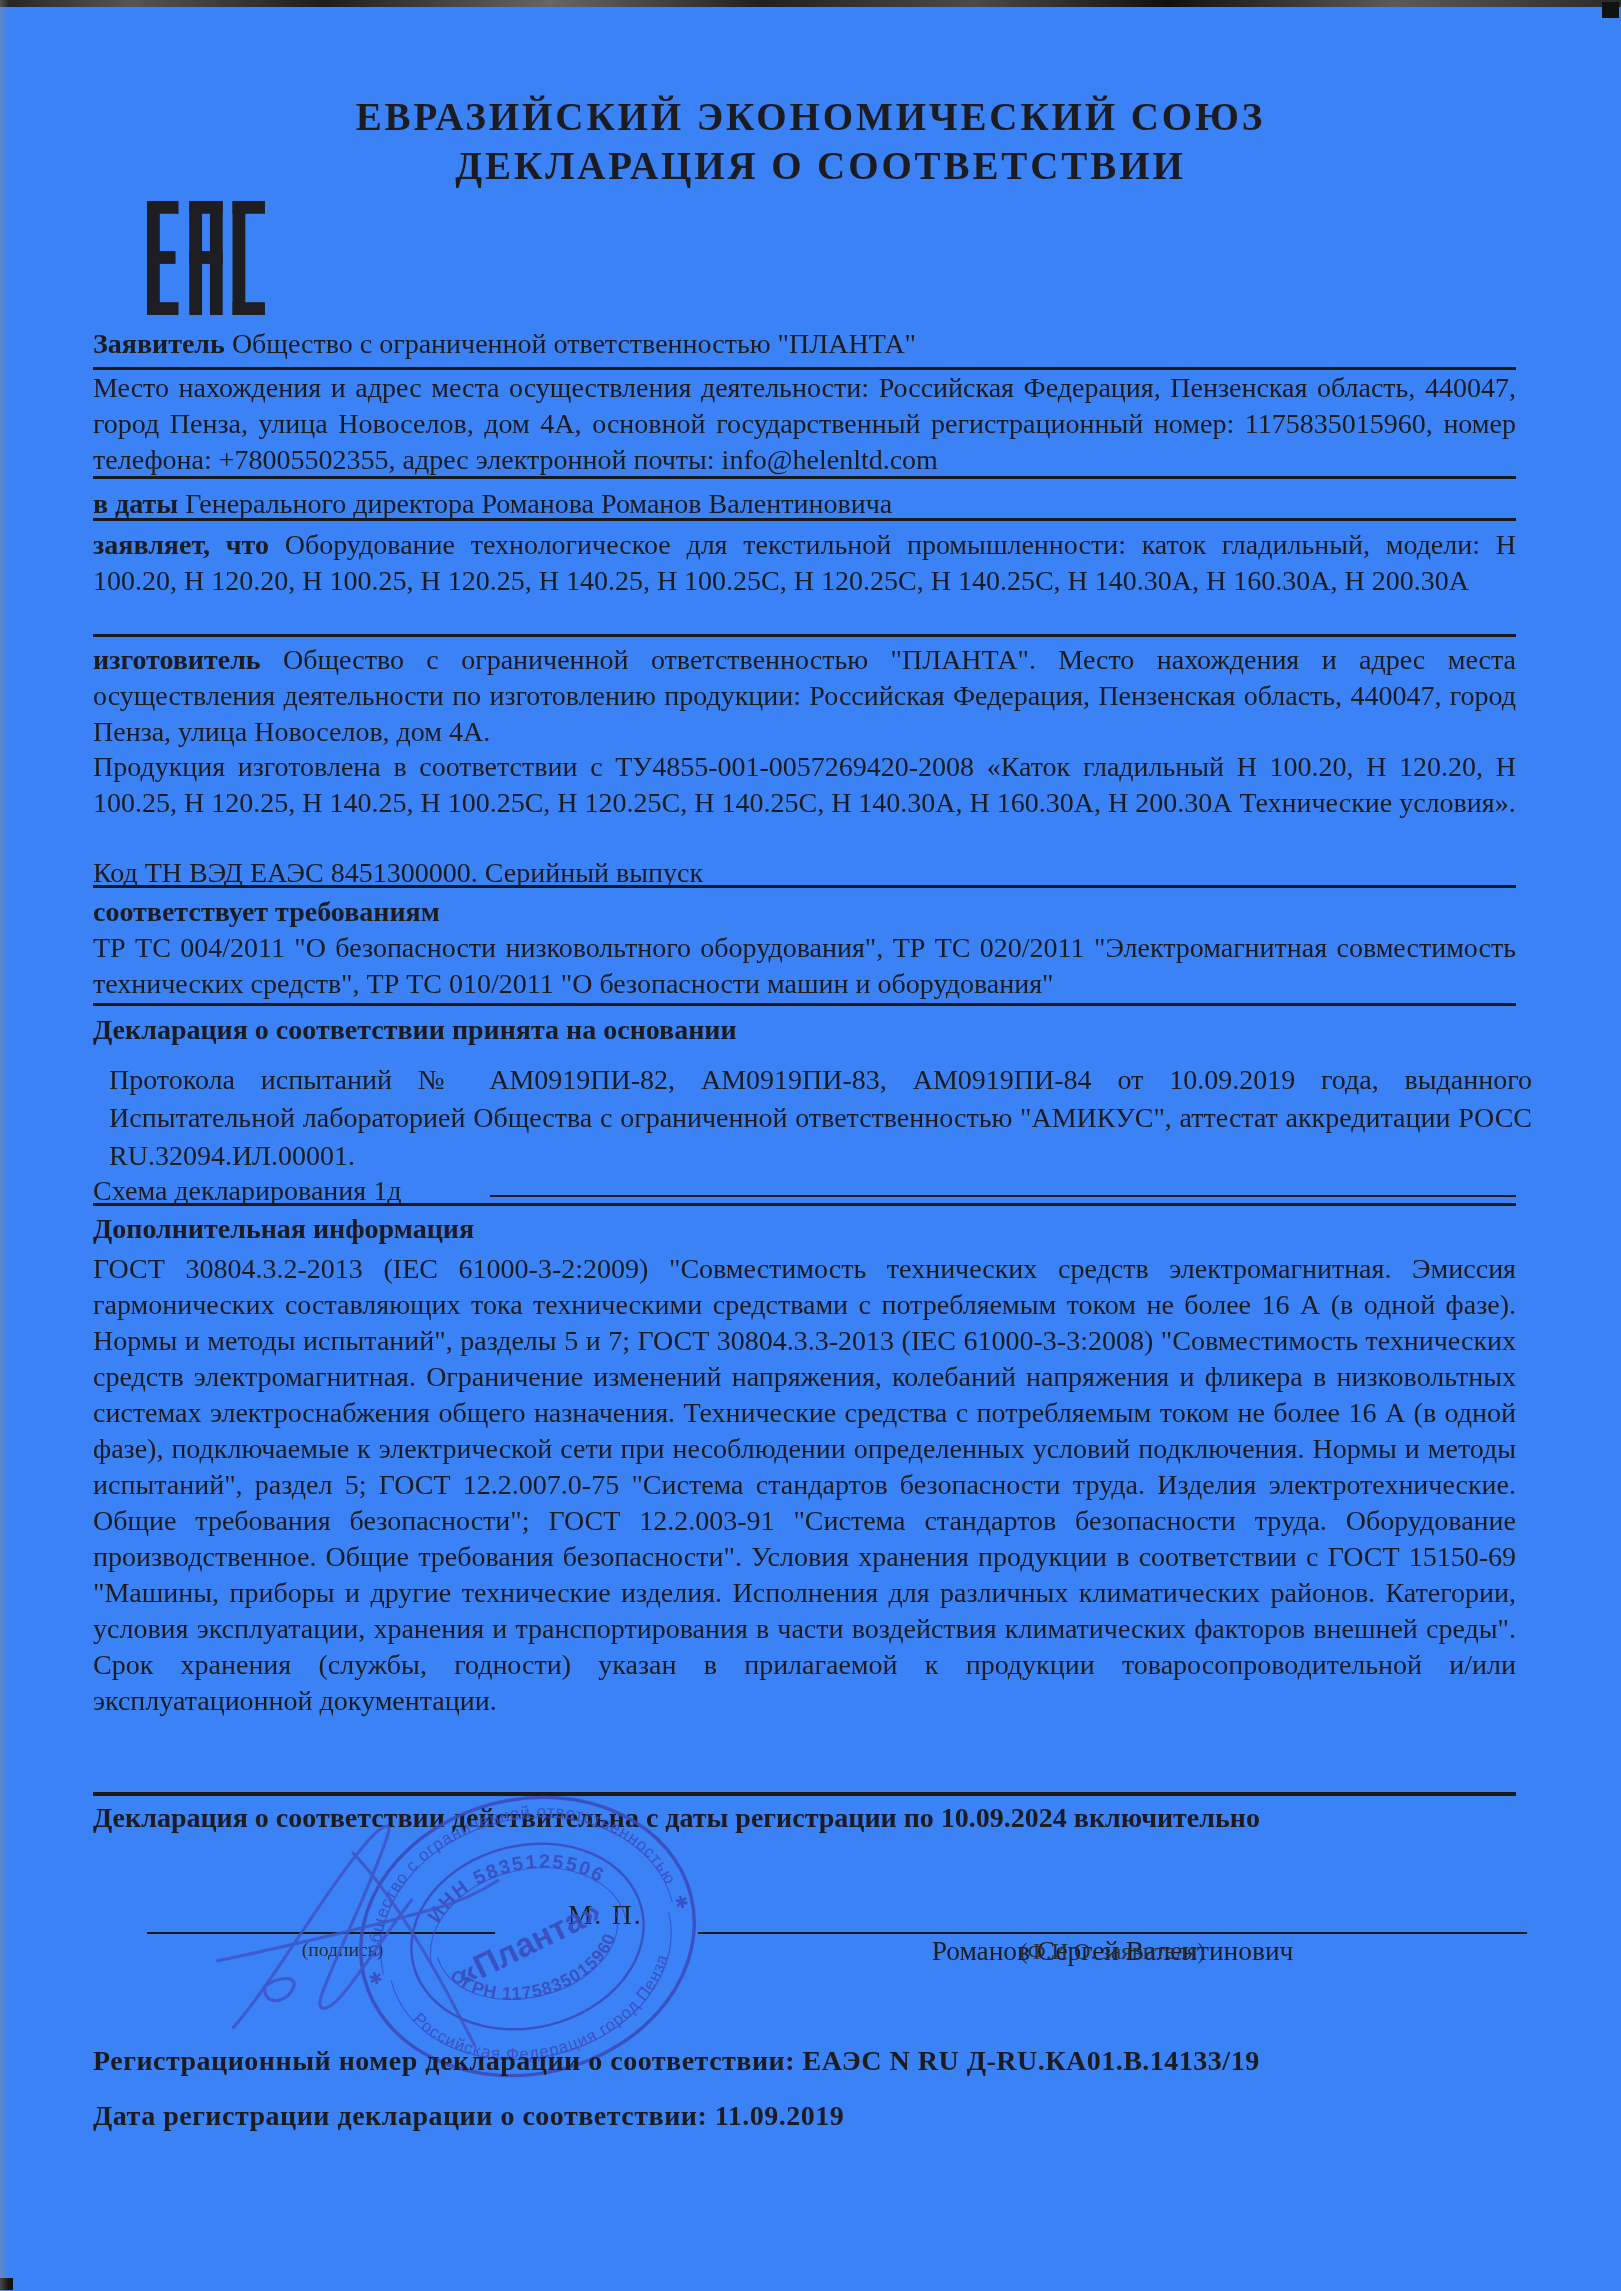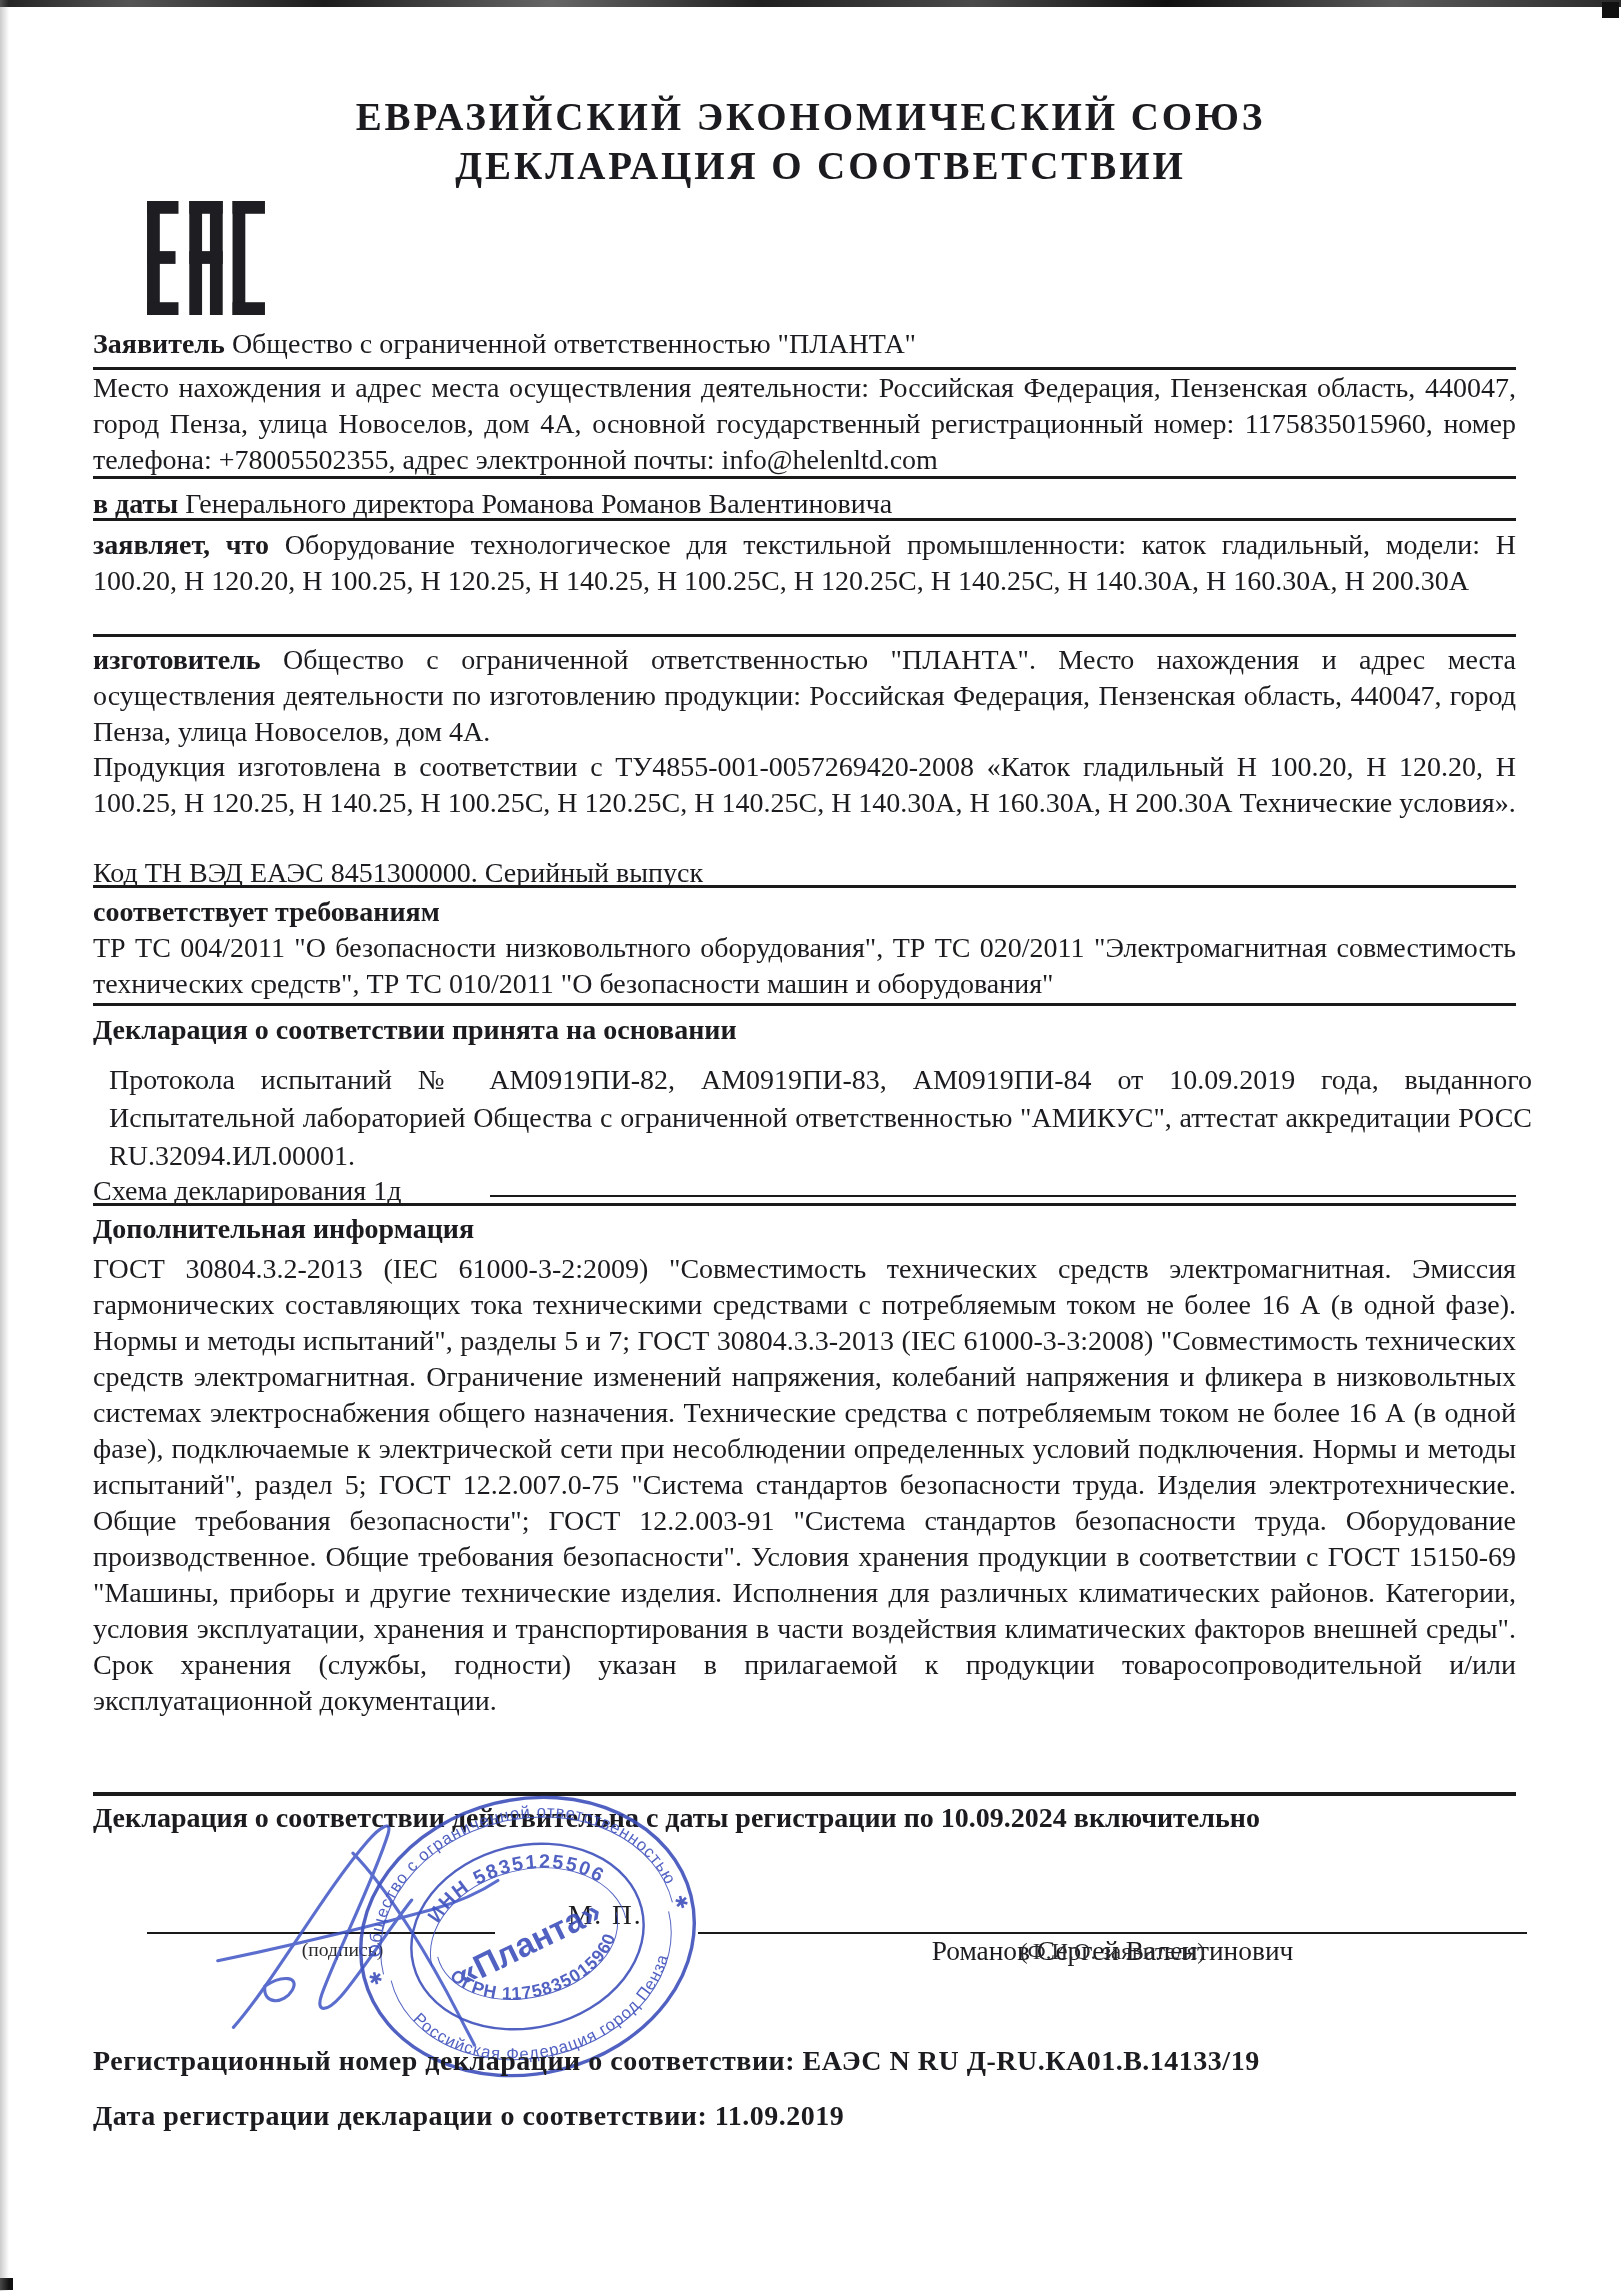--- a/index.html
+++ b/index.html
@@ -1,20 +1,20 @@
 <!DOCTYPE html>
 <html><head>
 <meta charset="utf-8">
 <style>
   html,body{margin:0;padding:0;background:#9a9a9a;}
   .page{
     position:relative;
     width:1621px;height:2292px;
     margin:0 auto;
-    background:#ffffff;
+    background:#3b82f6;
     font-family:"Liberation Serif", serif;
     color:#1c1c20;
     overflow:hidden;
   }
   .scan-top{
     position:absolute;left:0;top:0;width:1621px;height:6.9px;
     background:linear-gradient(90deg,#222 0%,#555 8%,#1d1d1d 20%,#666 34%,#202020 47%,#4a4a4a 60%,#101010 72%,#5a5a5a 86%,#2a2a2a 100%);
   }
   .scan-sq{position:absolute;background:#111;}
   .scan-left{

